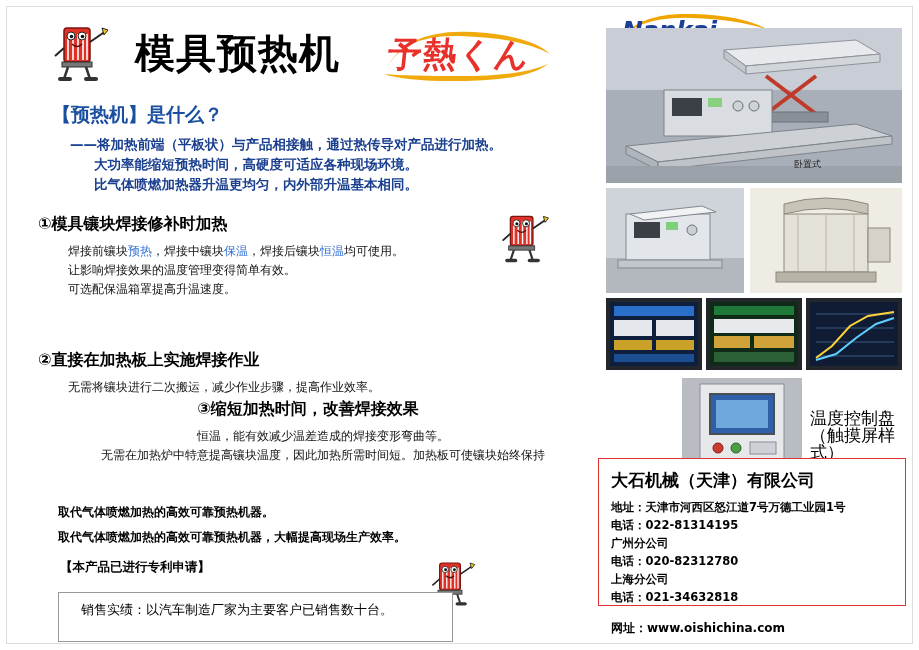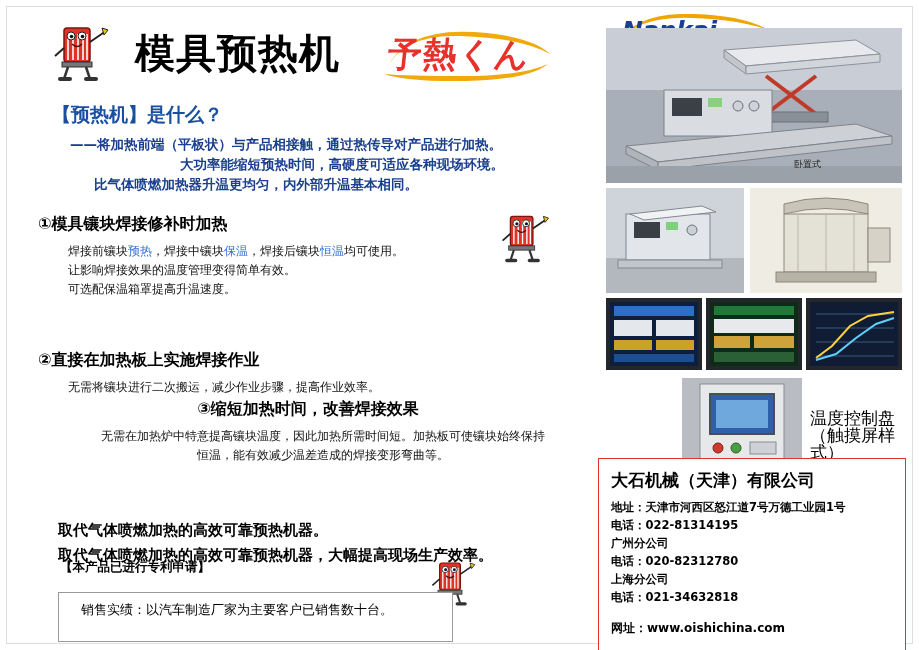--- a/index.html
+++ b/index.html
@@ -99,21 +99,21 @@
     left: 40px;
     top: 120px;
     width: 520px;
     font-family: "DejaVu Sans", sans-serif;
     font-size: 13.5px;
     line-height: 20px;
     font-weight: bold;
     color: #1a3f8f;
   }
   .lead .l1 { display: block; }
-  .lead .l2 { display: block; padding-left: 24px; text-align: center; }
+  .lead .l2 { display: block; padding-left: 24px; }
   .lead .l3 { display: block; padding-left: 24px; }
 
   
   .blk { position: absolute; width: 540px; }
   .blk-title {
     font-family: "DejaVu Sans", sans-serif;
     font-size: 16px;
     font-weight: bold;
     color: #000;
     white-space: nowrap;
@@ -129,24 +129,24 @@
   .blk-body span.hl-blue { color: #2f6fd0; }
   .blk-body div { white-space: nowrap; }
 
   .blk1 { left: 8px; top: 200px; }
   .blk2 { left: 8px; top: 336px; }
   .blk3 { left: 8px; top: 385px; text-align: center; }
 
   .concl {
     position: absolute;
     left: 28px;
-    top: 504px;
+    top: 486px;
     width: 540px;
     font-family: "DejaVu Sans", sans-serif;
-    font-size: 15px;
+    font-size: 12px;
     font-weight: bold;
     line-height: 25px;
     color: #000;
   }
   .concl div { white-space: nowrap; }
 
   .patent {
     position: absolute;
     left: 30px;
     top: 545px;
@@ -248,21 +248,21 @@
     line-height: 17px;
     color: #000;
   }
 
   
   .company-box {
     position: absolute;
     left: 0px;
     top: 448px;
     width: 308px;
-    height: 193px;
+    height: 148px;
     border: 1px solid #d33;
     background: #fff;
     box-sizing: border-box;
     padding: 10px 12px;
   }
   .company-box .c-title {
     font-family: "DejaVu Sans", sans-serif;
     font-size: 17px;
     font-weight: bold;
     color: #000;
@@ -373,22 +373,22 @@
     <div class="blk blk2">
       <div class="blk-title">②直接在加热板上实施焊接作业</div>
       <div class="blk-body">
         <div>无需将镶块进行二次搬运，减少作业步骤，提高作业效率。</div>
       </div>
     </div>
 
     <div class="blk blk3">
       <div class="blk-title">③缩短加热时间，改善焊接效果</div>
       <div class="blk-body">
+        <div>恒温，能有效减少温差造成的焊接变形弯曲等。</div>
         <div>无需在加热炉中特意提高镶块温度，因此加热所需时间短。加热板可使镶块始终保持</div>
-        <div>恒温，能有效减少温差造成的焊接变形弯曲等。</div>
       </div>
     </div>
 
     <div class="concl">
       <div>取代气体喷燃加热的高效可靠预热机器。</div>
       <div>取代气体喷燃加热的高效可靠预热机器，大幅提高现场生产效率。</div>
     </div>
 
     <div class="patent">【本产品已进行专利申请】</div>
 

